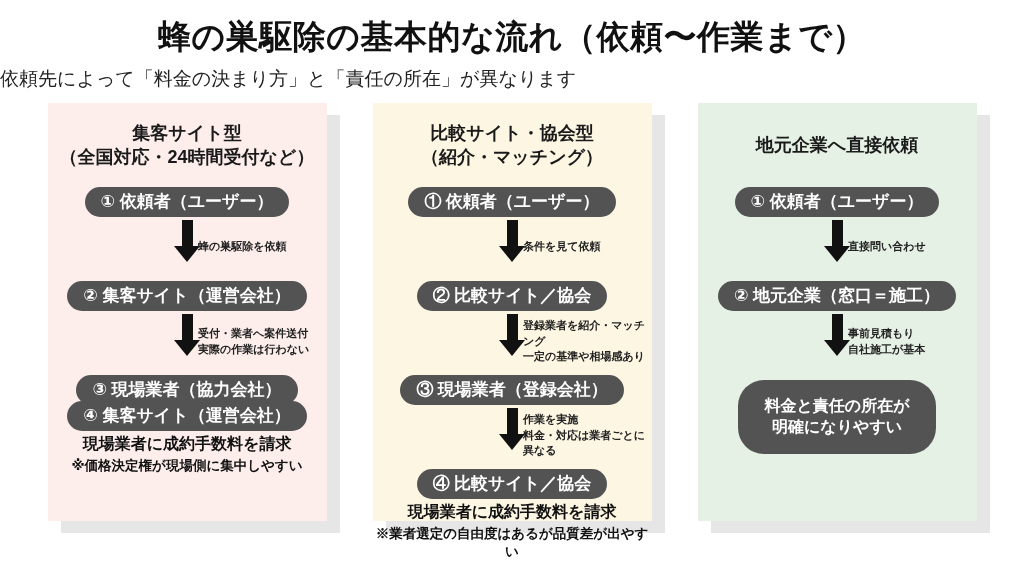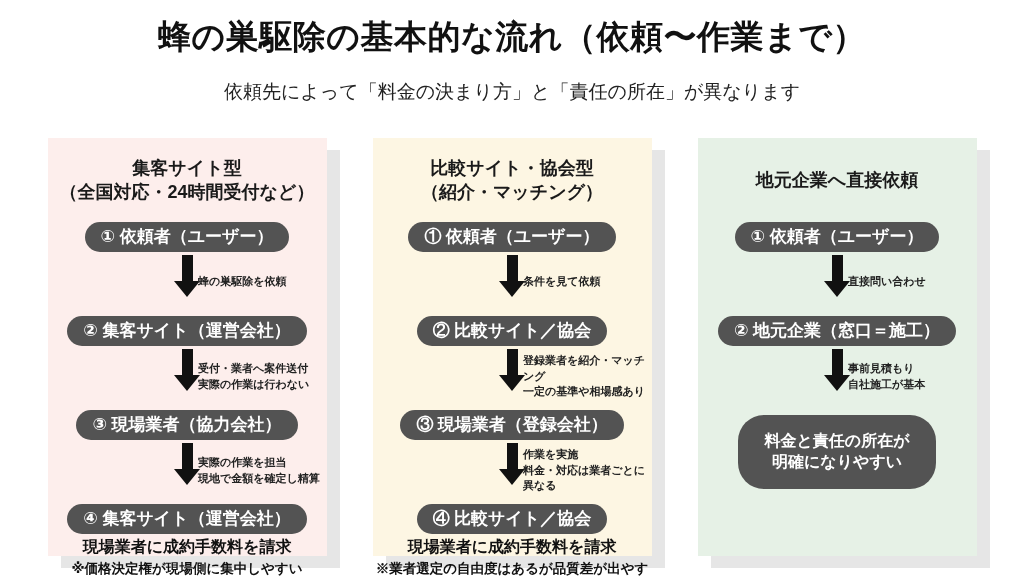--- a/index.html
+++ b/index.html
@@ -6,25 +6,25 @@
   body{
     width:1024px;height:576px;background:#ffffff;overflow:hidden;
     font-family:"Liberation Sans","DejaVu Sans",sans-serif;
     color:#111;
   }
   .page-title{
     text-align:center;font-size:33px;font-weight:bold;color:#111;
     margin:18px 0 0 0;line-height:1.2;letter-spacing:.5px;font-family:Liberation Serif, serif;
   }
   .page-subtitle{
-    text-align:center;font-size:19px;font-weight:500;color:#222;
-    margin:22px 0 0 0;line-height:1.3;
+    font-size:19px;font-weight:500;color:#222;
+    margin:9px 0 0 0;line-height:1.3;
   }
   .panels{
-    display:flex;justify-content:center;gap:46px;margin-top:34px;
+    display:flex;justify-content:center;gap:46px;margin-top:12px;
   }
   .panel{
     width:279px;height:418px;box-shadow:13px 12px 0 #e6e6e6;
     text-align:center;box-sizing:border-box;
   }
   .panel-pink{background:#fdeeec;}
   .panel-cream{background:#fdf6e3;font-family:Liberation Serif, serif;}
   .panel-green{background:#e6f1e6;}
   .panel-header{
     height:84px;display:flex;flex-direction:column;justify-content:center;
@@ -89,28 +89,20 @@
     <div class="arrow-row">
       <div class="arrow">
           <div class="stem"></div>
           <div class="head"></div>
         </div>
       <div class="arrow-note">受付・業者へ案件送付
 実際の作業は行わない</div>
     </div>
     <div class="pill-row">
       <span class="pill">③ 現場業者（協力会社）</span>
-    </div>
-    <div class="arrow-row">
-      <div class="arrow">
-          <div class="stem"></div>
-          <div class="head"></div>
-        </div>
-      <div class="arrow-note">実際の作業を担当
-現地で金額を確定し精算</div>
     </div>
     <div class="pill-row">
       <span class="pill">④ 集客サイト（運営会社）</span>
     </div>
     <div class="footer-bold">現場業者に成約手数料を請求</div>
     <div class="footer-note">※価格決定権が現場側に集中しやすい</div>
   </section>
 
   <section class="panel panel-cream">
     <div class="panel-header">

